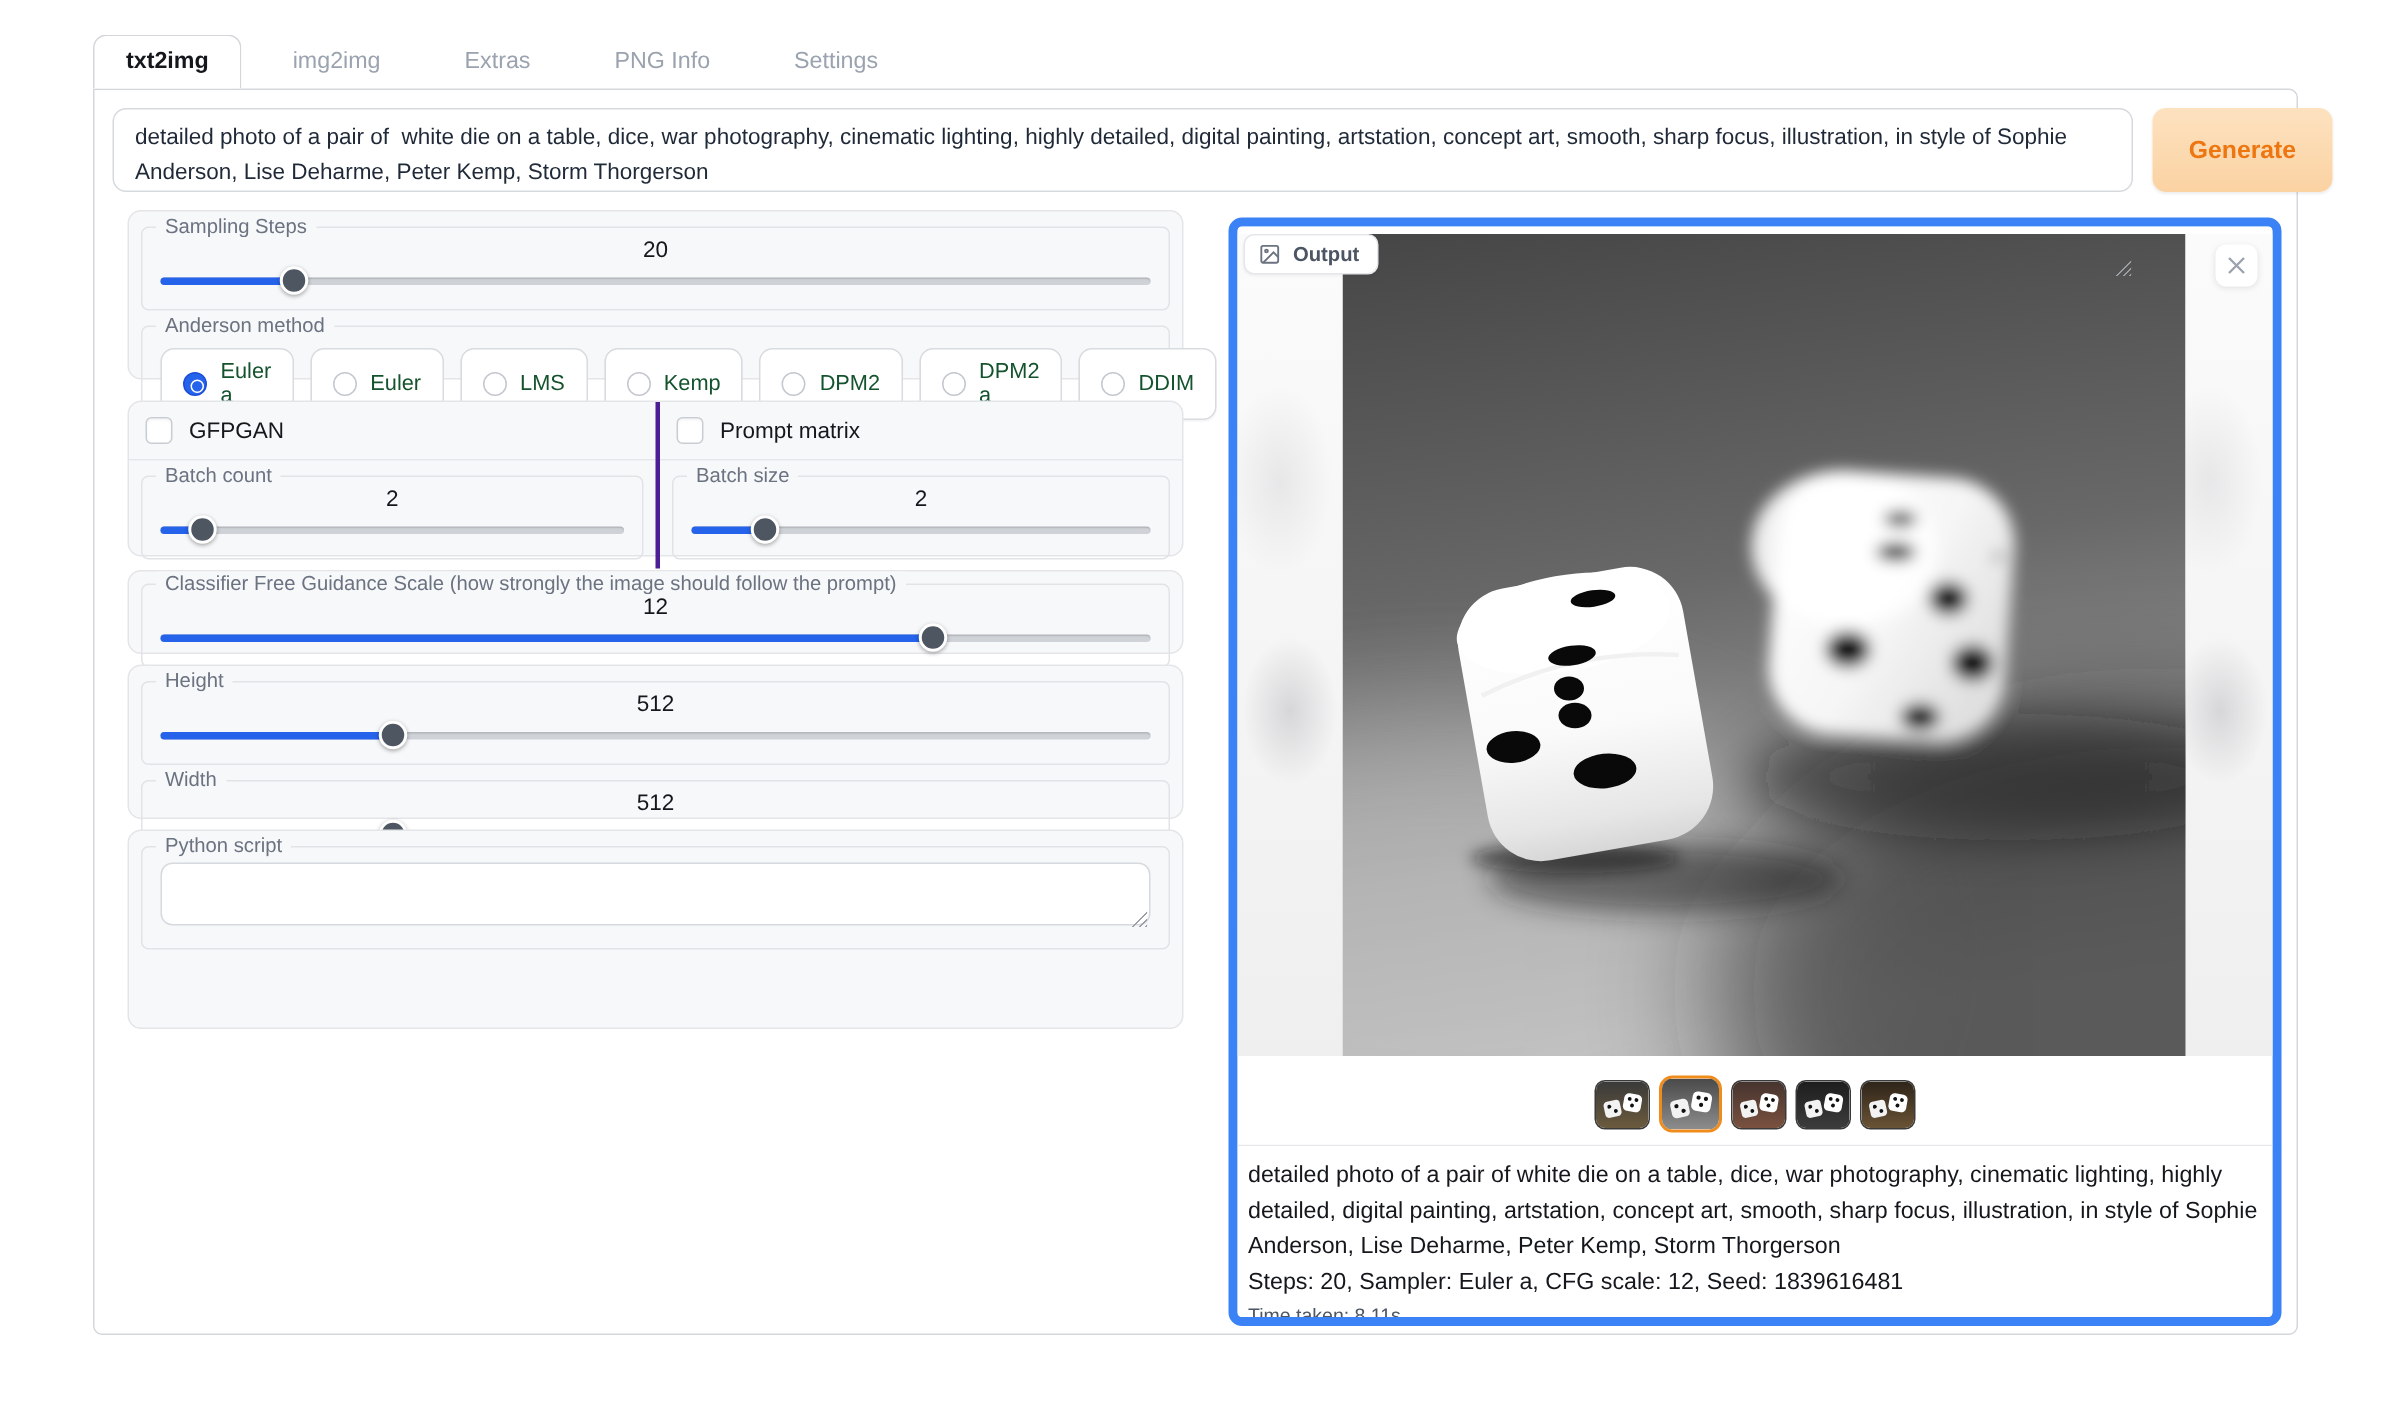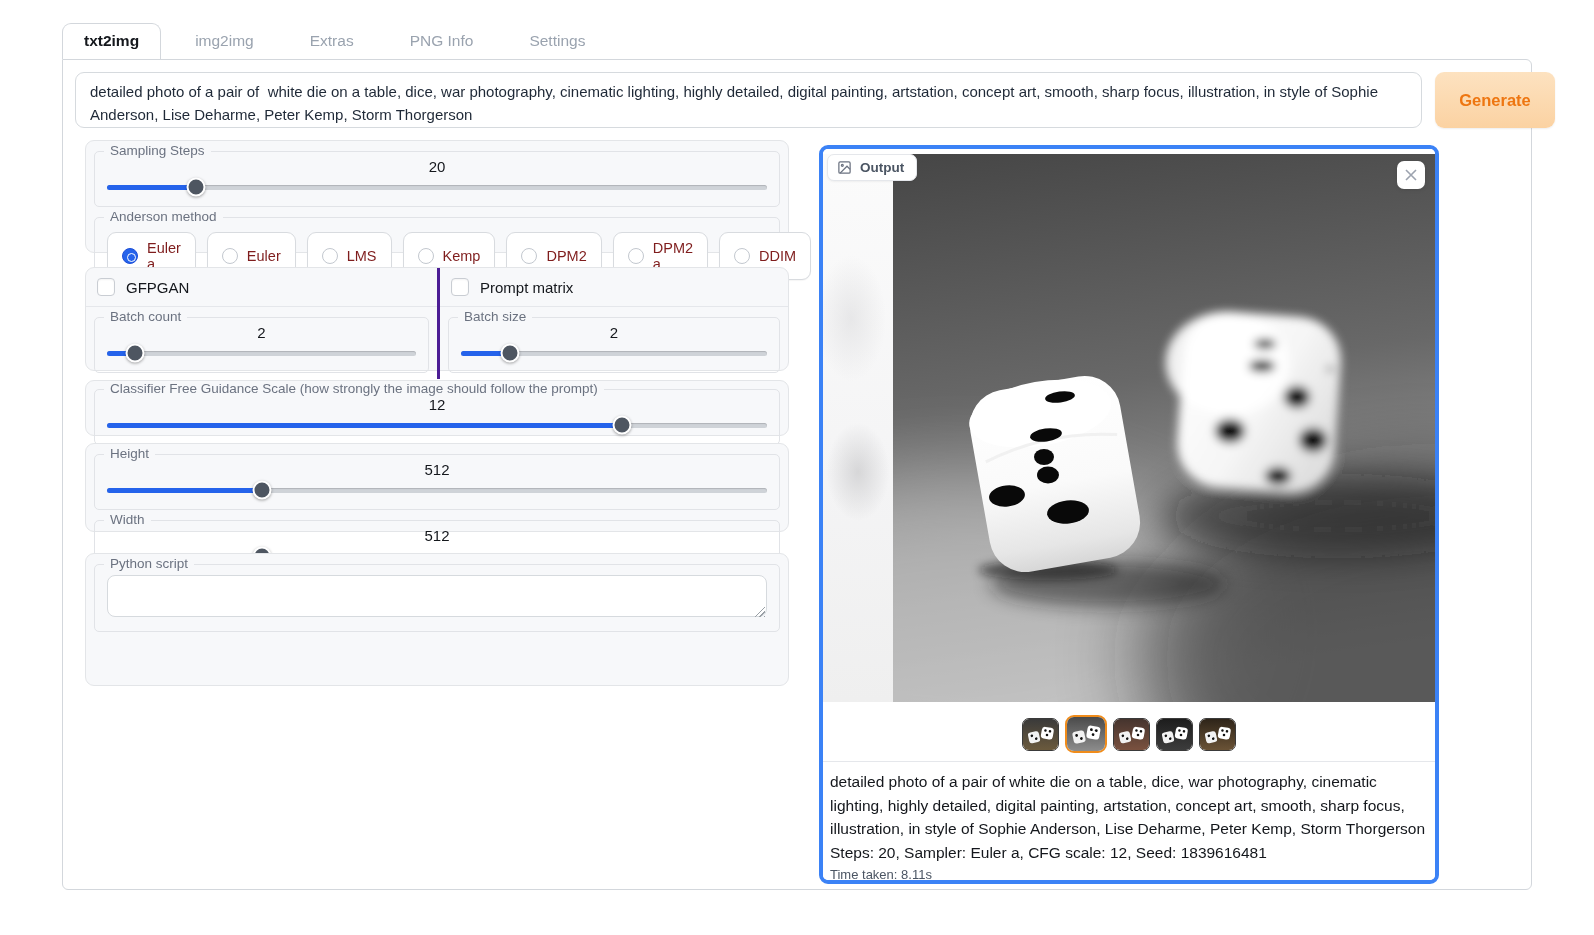--- a/index.html
+++ b/index.html
@@ -31,21 +31,21 @@
                   background:linear-gradient(180deg,#fde2c0 0%,#fbd2a2 100%);
                   color:#ee7611; font-size:16.5px; font-weight:700;
                   font-family:"Liberation Sans",sans-serif; box-shadow:0 1px 2px rgba(0,0,0,.07); }
 
   
   .gbox { position:absolute; left:22px; width:704px; background:#f7f8fa;
           border:1px solid #e3e5e8; border-radius:9px; }
   .gbox1 { top:80px;  height:113px; }
   .gbox2 { top:207px; height:104px; display:grid; grid-template-columns:1fr 1fr; }
   .gbox3 { top:320px; height:56px; }
-  .gbox4 { top:383px; height:89px; }
+  .gbox4 { top:383px; height:103px; }
   .gbox5 { top:493px; height:133px; }
 
   .fieldset { position:relative; border:1px solid #e1e3e7; border-radius:5px;
               margin:10px 8px 6px; padding:10px 12px 10px; }
   .legend { position:absolute; top:-9px; left:9px; padding:0 6px; background:#f7f8fa;
             font-size:13.5px; color:#6b7280; white-space:nowrap; max-width:660px;
             overflow:hidden; text-overflow:ellipsis; }
   .slider-value { text-align:center; font-size:15px; color:#14171c; height:18px; margin-top:-4px; }
 
   .slider { position:relative; height:18px; margin-top:2px; cursor:pointer; }
@@ -55,21 +55,21 @@
   .slider-fill { position:absolute; left:0; top:7px; height:5px; width:var(--pct,0%);
                  background:#2563eb; border-radius:3px; }
   .slider-thumb { position:absolute; top:9px; left:var(--pct,0%); width:19px; height:19px;
                   transform:translate(-50%,-50%); background:#4e5661; border-radius:50%;
                   border:2.5px solid #fff; box-shadow:0 1px 3px rgba(0,0,0,.35); cursor:grab; }
 
   
   .radio-row { display:flex; gap:11px; margin-top:4px; }
   .radio-pill { display:inline-flex; align-items:center; gap:9px; padding:7px 14px;
                 background:#fff; border:1px solid #d8dbdf; border-radius:9px;
-                font-size:14.5px; color:#7f1d1d; cursor:pointer; box-shadow:0 1px 1px rgba(0,0,0,.04); }
+                font-size:14.5px; color:#14532d; cursor:pointer; box-shadow:0 1px 1px rgba(0,0,0,.04); }
   .radio-circle { width:16px; height:16px; border-radius:50%; background:#fff;
                   border:1px solid #c3c8cf; flex:none; position:relative; }
   .radio-pill.selected .radio-circle { background:#2563eb; border-color:#1d4ed8; }
   .radio-pill.selected .radio-circle::after { content:""; position:absolute; left:3.5px; top:3.5px;
                   width:7px; height:7px; border:1.8px solid #fff; border-radius:50%; }
 
   
   .check-col .check-row { height:39px; display:flex; align-items:center; gap:11px;
                           padding-left:11px; border-bottom:1px solid #e5e7eb; }
   .check-col.right { border-left:3px solid #4c1d95; }
@@ -84,22 +84,22 @@
                 outline:none; font-family:"Liberation Sans",sans-serif; }
   .spinner { position:absolute; right:6px; top:6px; width:24px; height:26px; background:#f1f3f5;
              border-radius:4px; display:flex; flex-direction:column; align-items:center;
              justify-content:center; gap:2px; cursor:pointer; }
   .py-textarea { width:100%; height:42px; border:1px solid #d6dade; border-radius:8px;
                  background:#fff; resize:none; outline:none; font-family:"Liberation Sans",sans-serif;
                  font-size:14px; padding:6px 10px; }
   .py-handle { right:14px; bottom:14px; }
 
   
-  .output-panel { position:absolute; left:756px; top:85px; width:620px; height:739px;
-                  background:#fff; border:4px solid #3b82f6; border-radius:9px; overflow:hidden; }
+  .output-panel { position:absolute; left:756px; top:85px; width:702px; height:739px;
+                  background:#fff; border:6px solid #3b82f6; border-radius:9px; overflow:hidden; }
   .gallery { position:relative; width:100%; height:612px; background:#fff; }
   .strip { position:absolute; top:5px; width:70px; height:548px;
            background:
              radial-gradient(45px 70px at 50% 58%, rgba(190,190,192,.55), transparent 70%),
              radial-gradient(50px 90px at 40% 30%, rgba(215,215,217,.5), transparent 70%),
              linear-gradient(180deg,#fbfbfb 0%,#f4f4f5 60%,#efefef 100%); }
   .strip-left { left:0; } .strip-right { right:0; }
   .main-image { position:absolute; left:70px; top:5px; width:562px; height:548px; cursor:pointer; }
 
   .output-chip { position:absolute; left:4px; top:5px; z-index:4; background:#fff;

